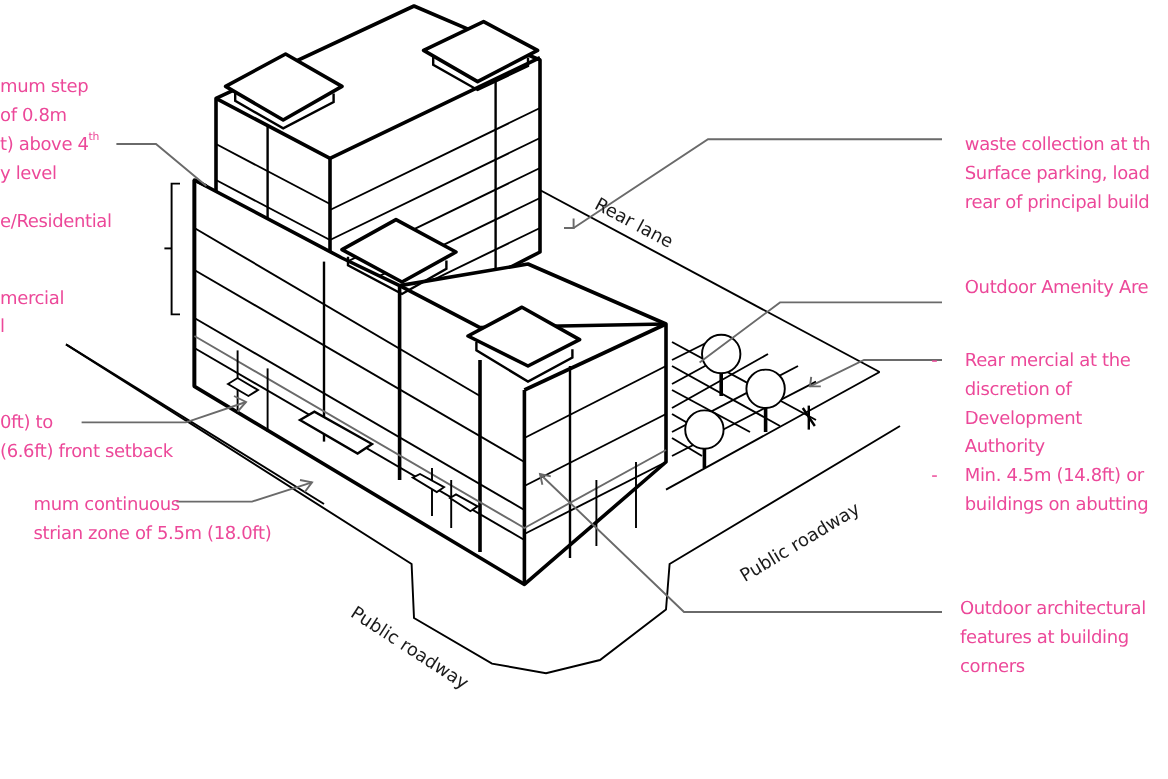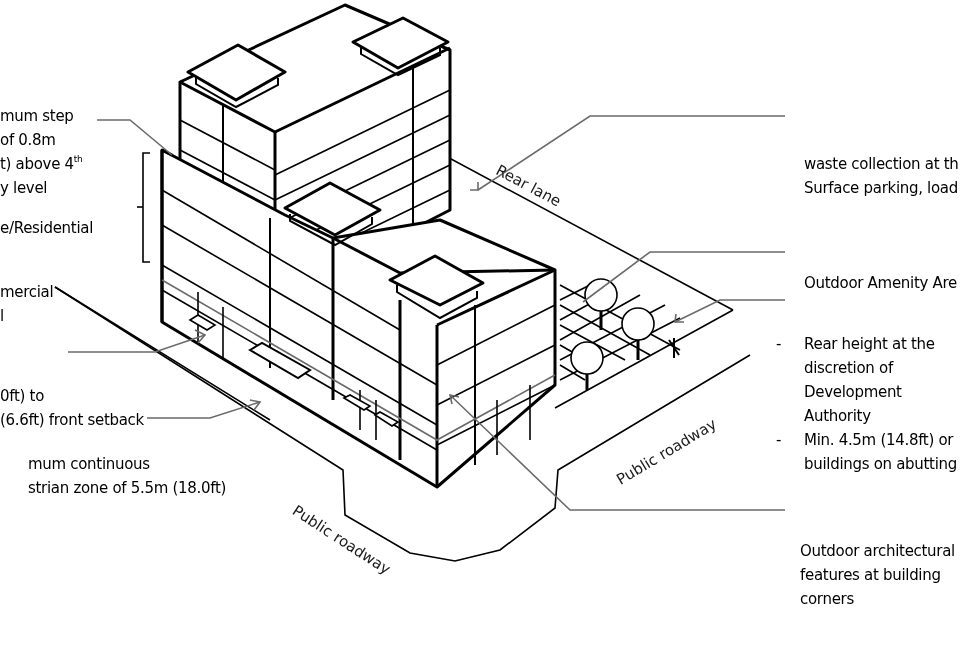--- a/index.html
+++ b/index.html
@@ -1,18 +1,18 @@
 <!DOCTYPE html>
 <html><head>
 <meta charset="utf-8">
 <style>
   html, body { margin: 0; padding: 0; background: #ffffff; }
   body { width: 973px; height: 649px; position: relative; overflow: hidden; font-family: "DejaVu Sans", sans-serif; }
   #drawing { position: absolute; left: 0; top: 0; }
-  .lbl { position: absolute; color: #000000; font-size: 15px; line-height: 24px; white-space: nowrap; font-family: "DejaVu Sans", sans-serif; letter-spacing: -0.3px; margin-top: 44px; }
+  .lbl { position: absolute; color: #ec4899; font-size: 15px; line-height: 24px; white-space: nowrap; font-family: "DejaVu Sans", sans-serif; letter-spacing: -0.3px; }
   .lbl sup { font-size: 9px; vertical-align: top; line-height: 14px; }
   .bul { display: flex; }
   .bul .dash { width: 28px; flex: none; }
   .rot { position: absolute; font-size: 15px; color: #1a1a1a; white-space: nowrap; font-family: "DejaVu Sans", sans-serif; transform-origin: left center; }
   svg .b { stroke: #000; stroke-width: 3; fill: none; stroke-linejoin: round; }
   svg .m { stroke: #000; stroke-width: 2; fill: none; }
   svg .t { stroke: #000; stroke-width: 1.6; fill: none; }
   svg .g { stroke: #6a6a6a; stroke-width: 1.6; fill: none; }
   svg .w { fill: #fff; }
 </style>
@@ -152,29 +152,30 @@
   <div> (6.6ft) front setback</div>
 </div>
 <div class="lbl" style="left:0;top:408px;padding-left:28px;">
   <div>mum continuous</div>
   <div>strian zone of 5.5m (18.0ft)</div>
 </div>
 
 <div class="lbl" style="left:804px;top:108px;">
   <div>waste collection at th</div>
   <div>Surface parking, load</div>
+  <div>rear of principal build</div>
 </div>
 <div class="lbl" style="left:804px;top:227px;">
   <div>Outdoor Amenity Are</div>
 </div>
 <div class="lbl" style="left:776px;top:288px;">
   <div class="bul">
     <span class="dash">-</span>
     <div>
-      <div>Rear height at the</div>
+      <div>Rear mercial at the</div>
       <div>discretion of</div>
       <div>Development</div>
       <div>Authority</div>
     </div>
   </div>
   <div class="bul">
     <span class="dash">-</span>
     <div>
       <div>Min. 4.5m (14.8ft) or</div>
       <div>buildings on abutting</div>

